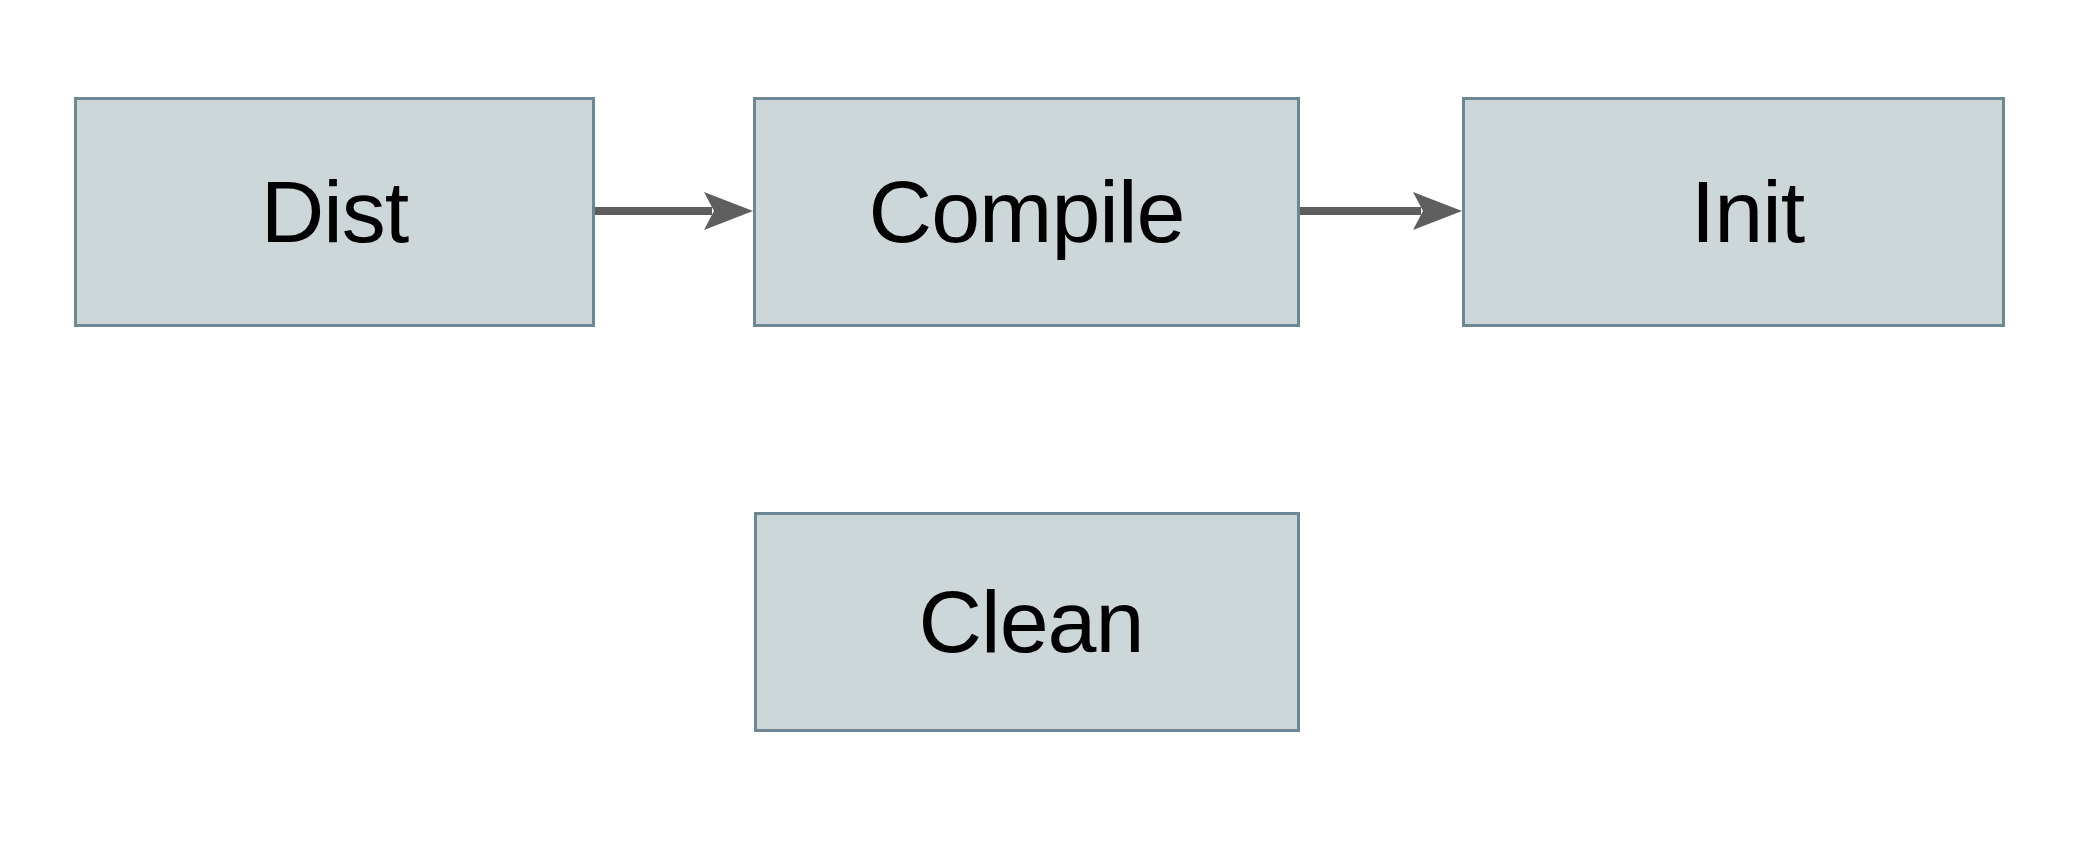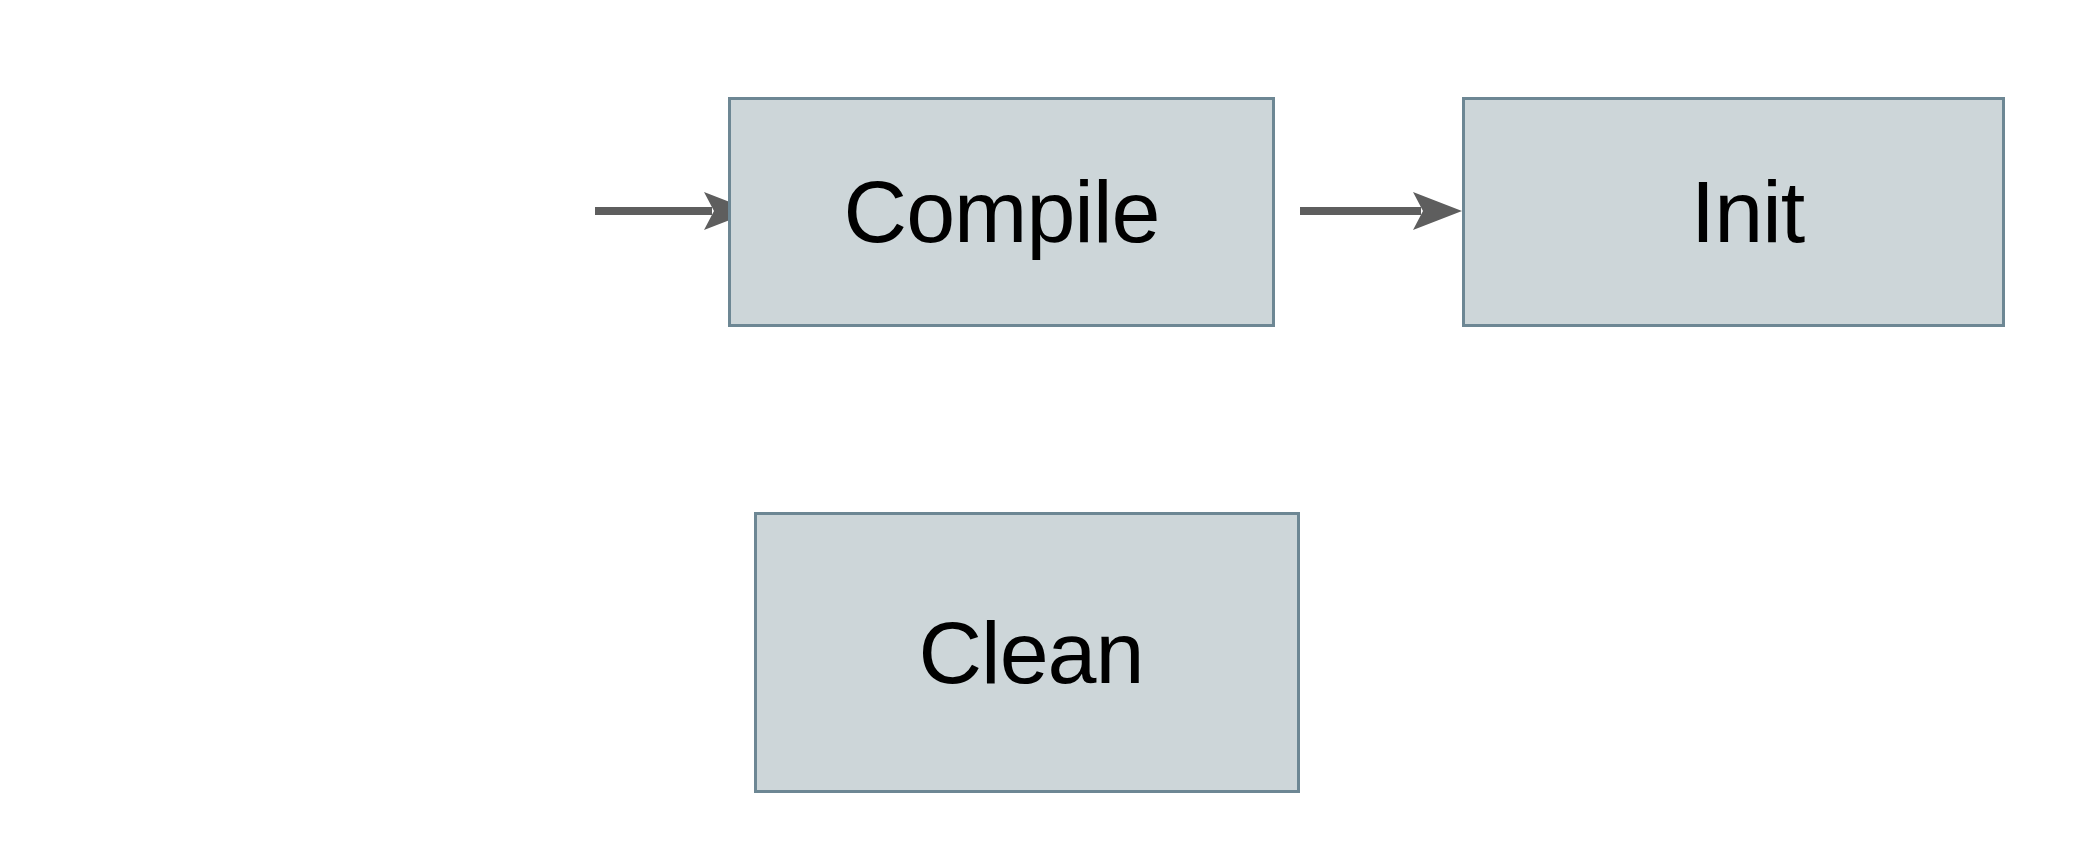--- a/index.html
+++ b/index.html
@@ -64,26 +64,29 @@
     <g>
       <line class="edge-line" x1="595" y1="211" x2="712" y2="211"></line>
       <polygon class="edge-head" points="753,211 704,192 714,211 704,230"></polygon>
     </g>
     <g>
       <line class="edge-line" x1="1300" y1="211" x2="1421" y2="211"></line>
       <polygon class="edge-head" points="1462,211 1413,192 1423,211 1413,230"></polygon>
     </g>
   </svg>
 
+  <div class="node" style="left:74px; top:97px; width:521px; height:230px;">
+    <span class="node-label">Dist</span>
+  </div>
 
-  <div class="node" style="left:728px; top:97px; width:547px; height:230px;">
+  <div class="node" style="left:753px; top:97px; width:547px; height:230px;">
     <span class="node-label">Compile</span>
   </div>
 
   <div class="node" style="left:1462px; top:97px; width:543px; height:230px;padding-left:28px;">
     <span class="node-label">Init</span>
   </div>
 
-  <div class="node" style="left:754px; top:512px; width:546px; height:281px;padding-left:8px;">
+  <div class="node" style="left:754px; top:512px; width:546px; height:220px;padding-left:8px;">
     <span class="node-label">Clean</span>
   </div>
 
 </div>
 
 </body></html>

